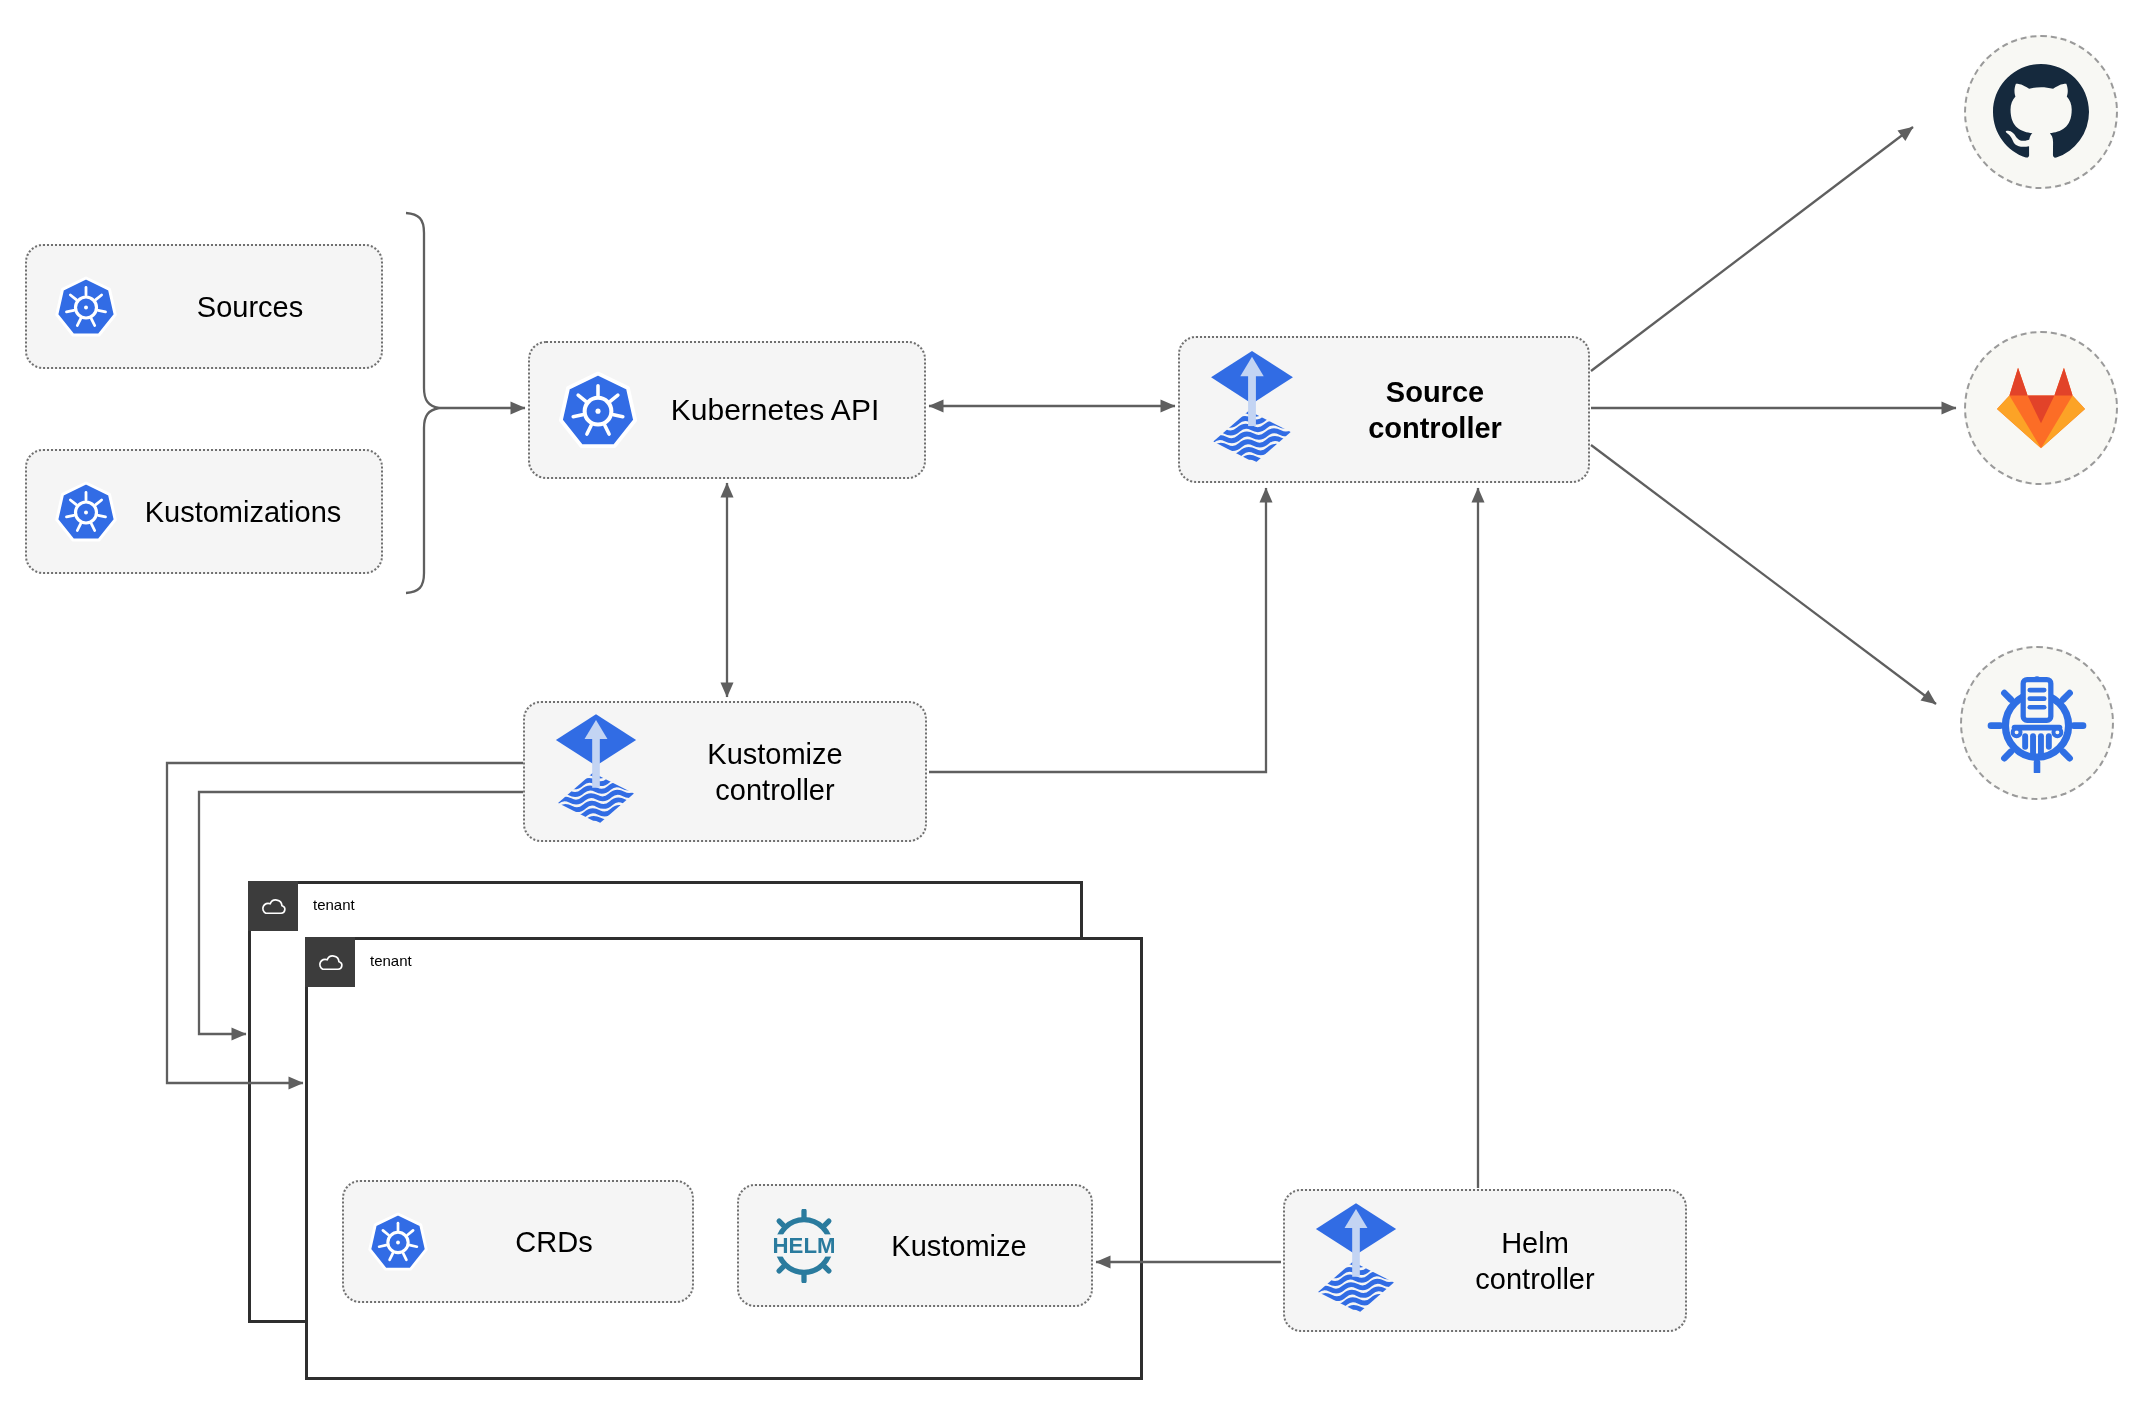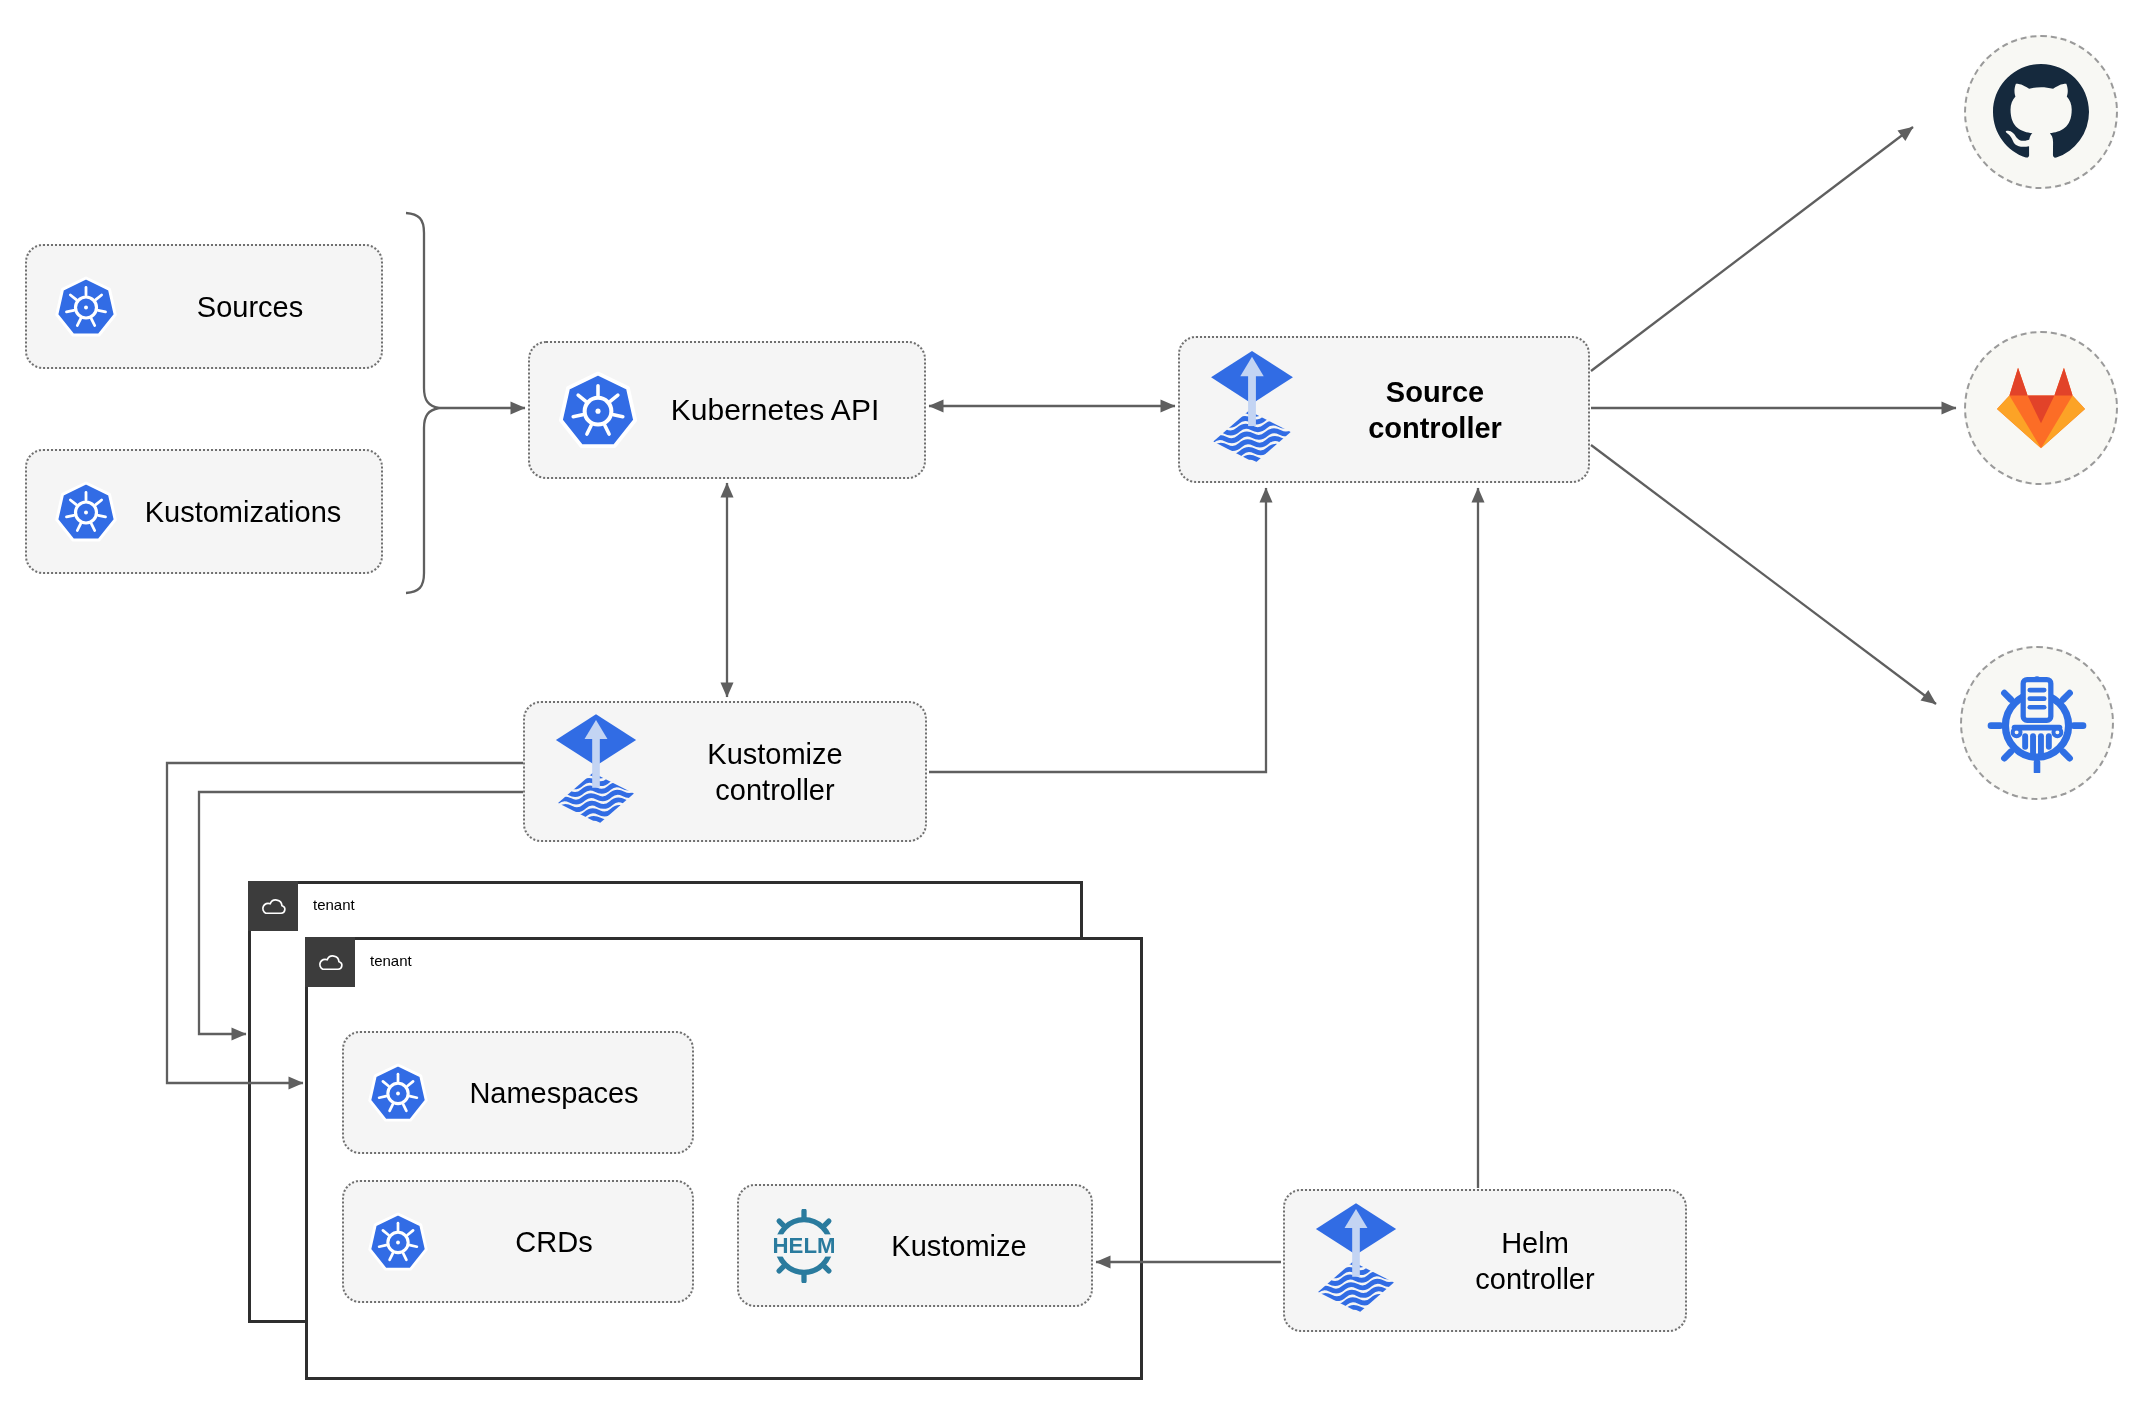--- a/index.html
+++ b/index.html
@@ -178,28 +178,20 @@
   <div class="node" style="left:1283px;top:1189px;width:404px;height:143px;padding-left:28px;">
     <span class="icon-wrap">
       <svg width="86" height="117" viewBox="0 0 90 122">
           <use href="#flux-icon"></use>
         </svg>
     </span>
     <span class="lbl"><span>Helm</span><br>
       <span>controller</span></span>
   </div>
 
-  <div class="node" style="left:342px;top:1031px;width:352px;height:123px;padding-left:22px;">
-    <span class="icon-wrap">
-      <svg width="64" height="60" viewBox="0 0 66 62">
-          <use href="#k8s-icon"></use>
-        </svg>
-    </span>
-    <span class="lbl">Namespaces</span>
-  </div>
 
 
   <div class="node" style="left:342px;top:1180px;width:352px;height:123px;padding-left:22px;justify-content:center;">
     <span class="icon-wrap">
       <svg width="64" height="60" viewBox="0 0 66 62">
           <use href="#k8s-icon"></use>
         </svg>
     </span>
     <span class="lbl">CRDs</span>
   </div>

